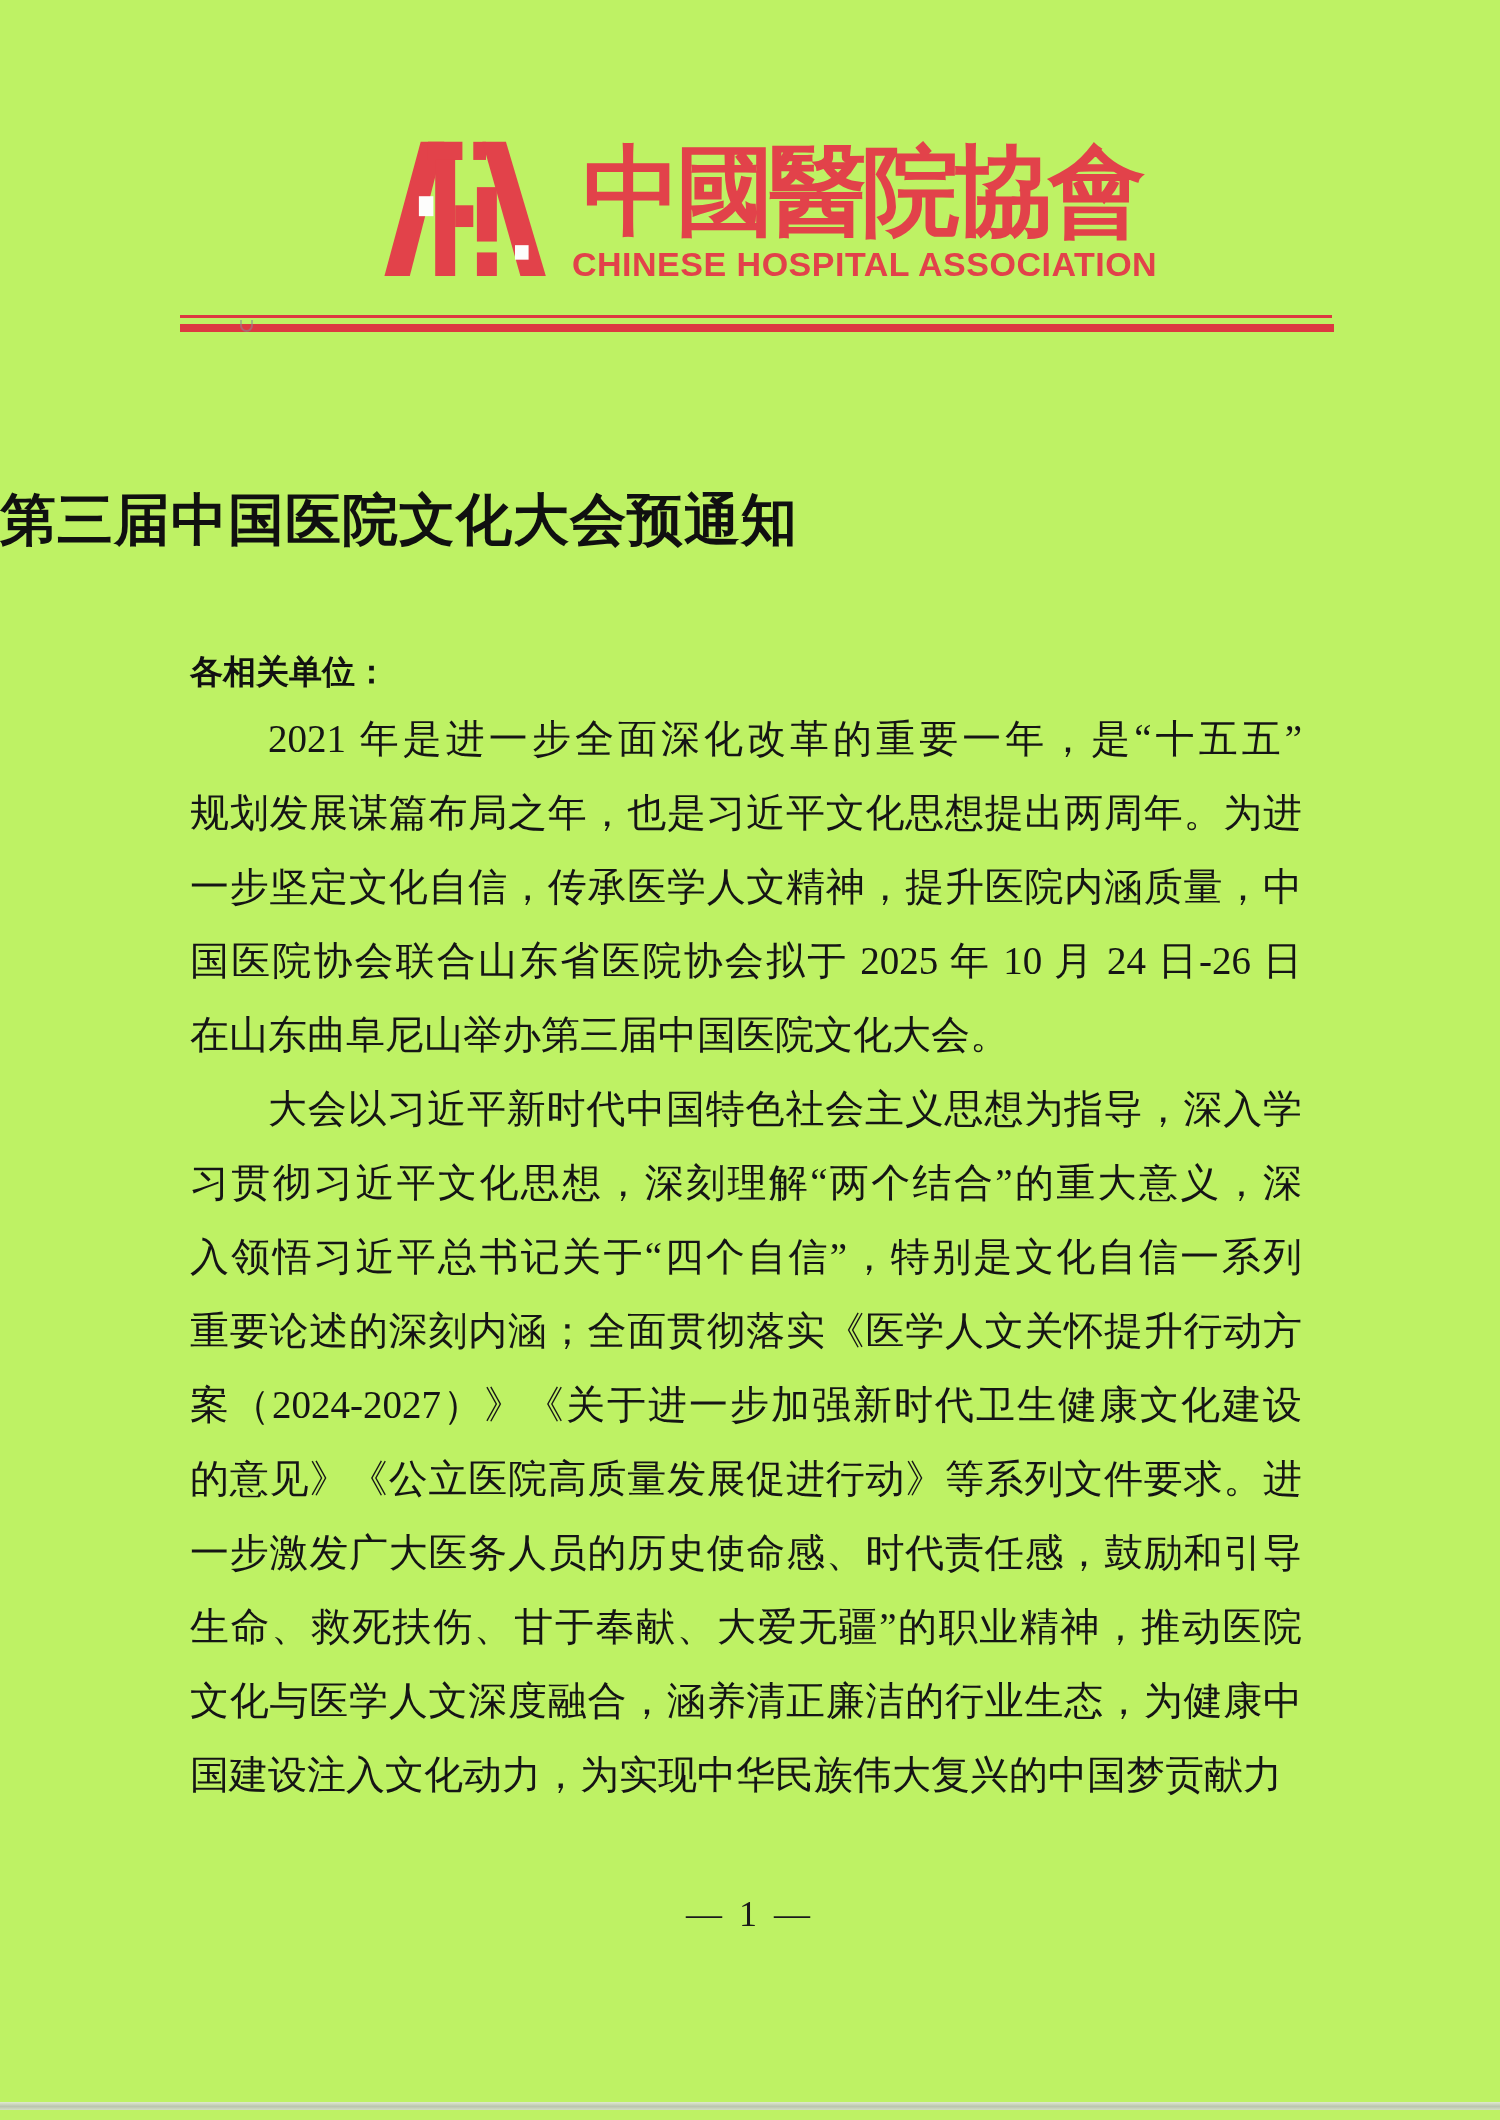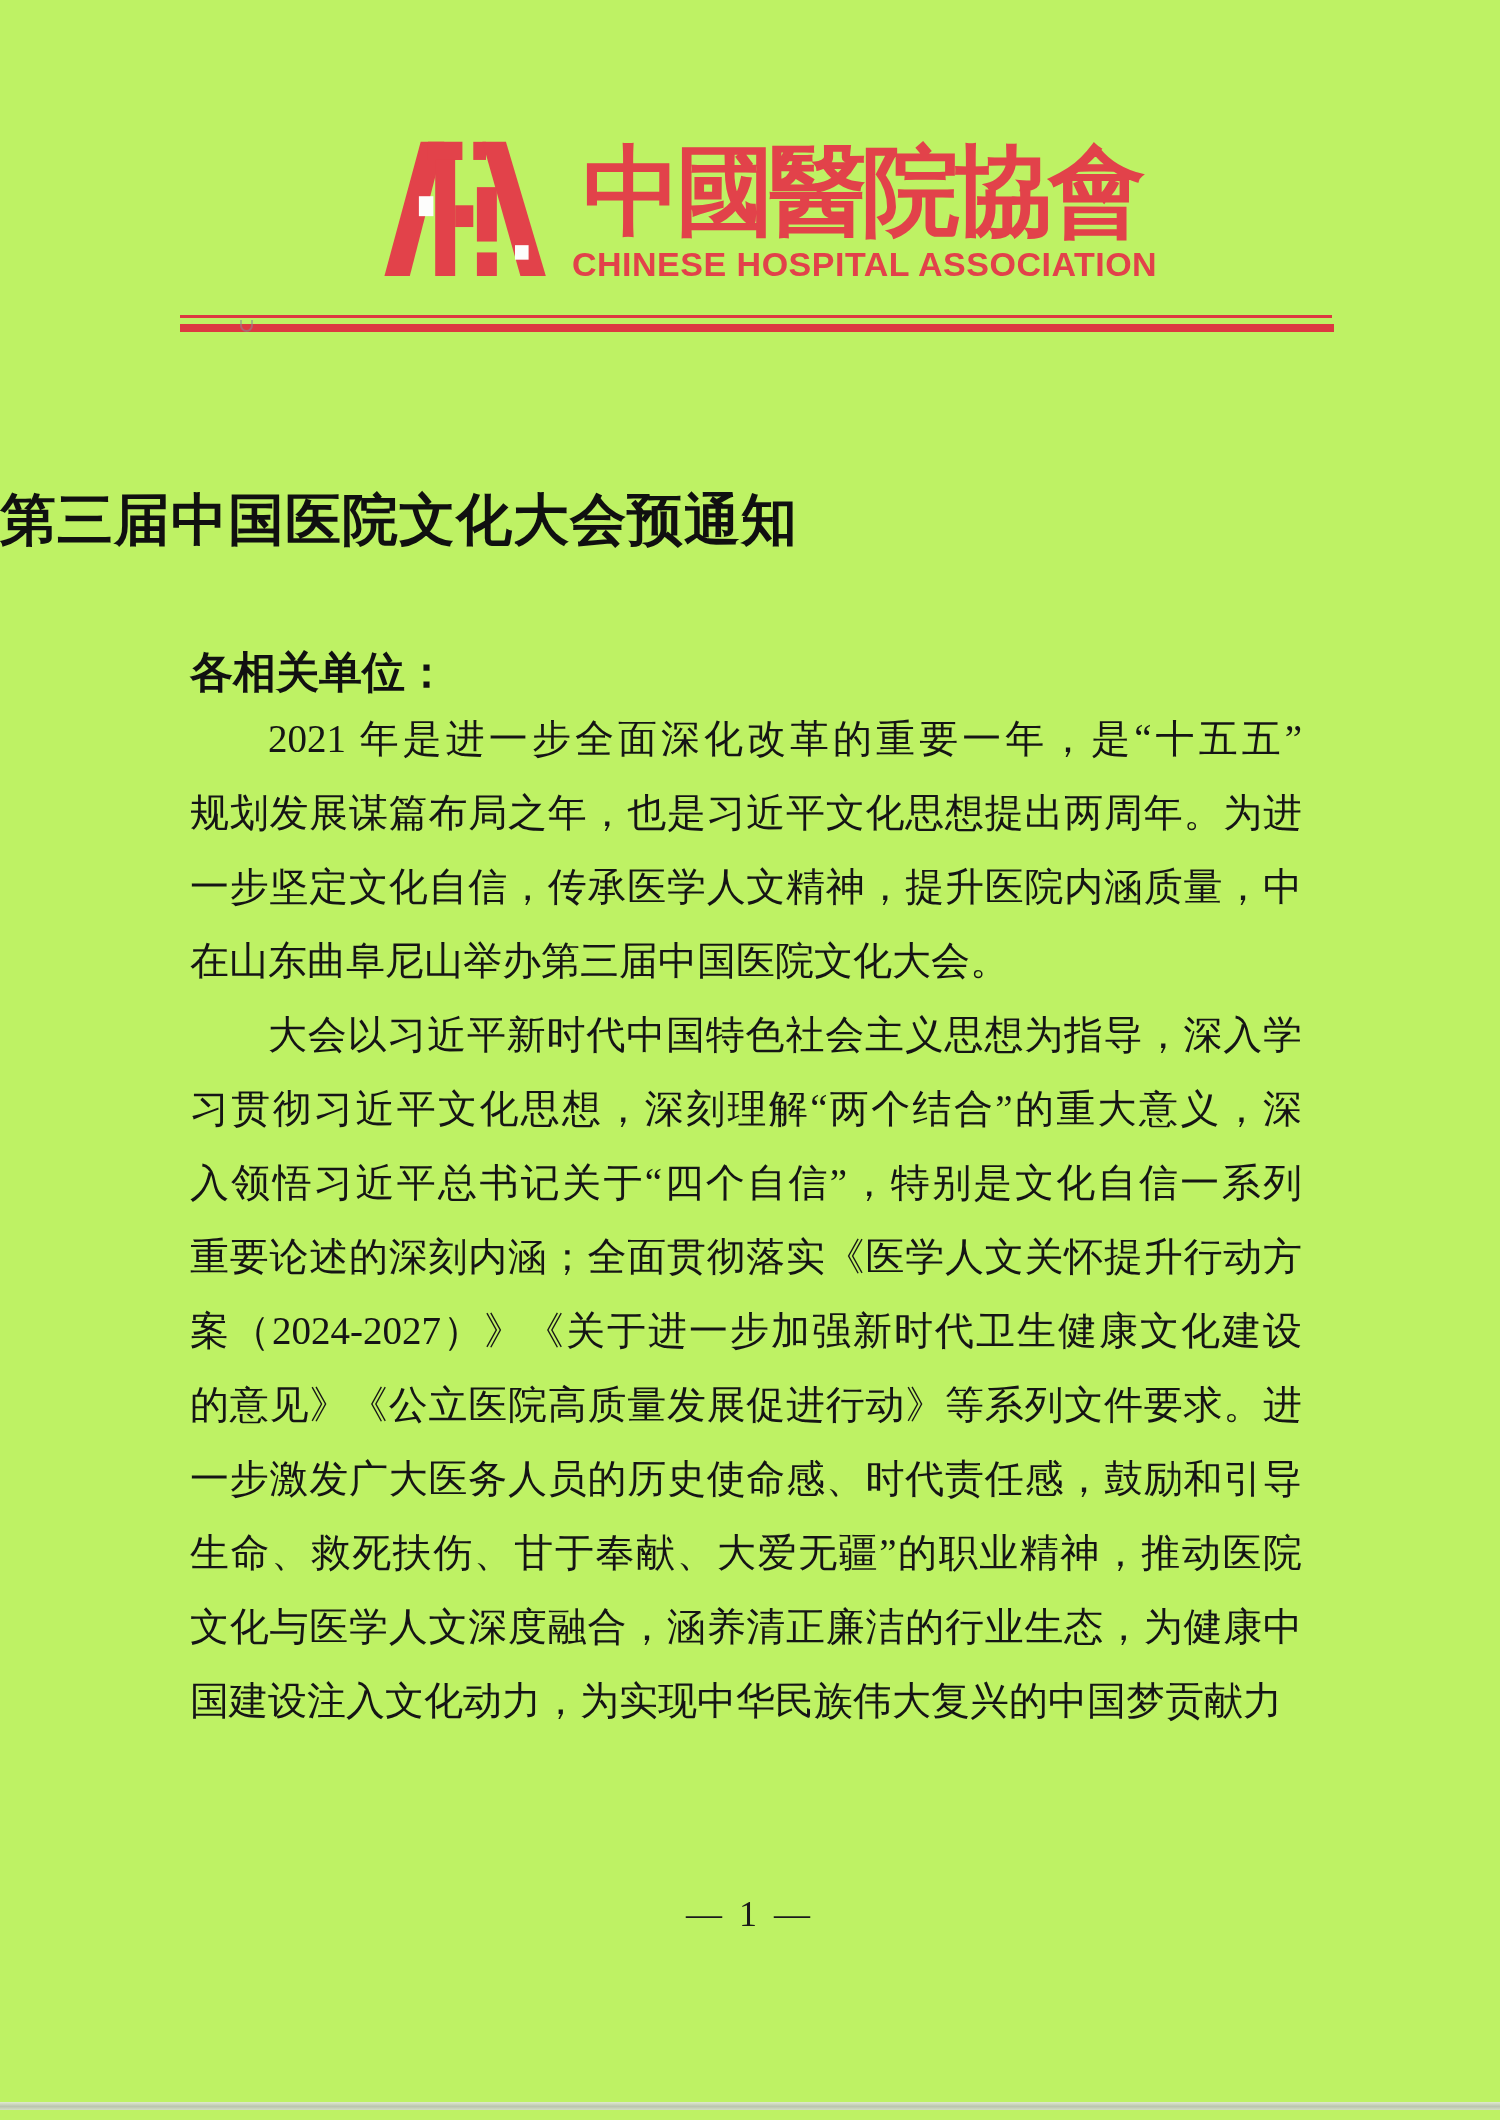--- a/index.html
+++ b/index.html
@@ -44,21 +44,21 @@
   .doc-title{
     position:absolute;left:0;top:480px;width:1500px;
     text-align:left;
     font-size:56px;line-height:80px;font-weight:bold;
     letter-spacing:1px;
     color:#101010;
   }
   
   .salutation{
     position:absolute;left:190px;top:648px;width:1112px;
-    font-size:43px;line-height:48px;font-weight:bold;
+    font-size:33px;line-height:48px;font-weight:bold;
     font-family:"Liberation Sans","DejaVu Sans",sans-serif;
     color:#111;
   }
   
   .body-text{
     position:absolute;left:190px;top:702px;width:1112px;
   }
   .bline{
     height:74px;line-height:74px;
     font-size:39px;
@@ -126,20 +126,21 @@
 
   <div class="doc-title">第三届中国医院文化大会预通知</div>
 
   <div class="salutation">各相关单位：</div>
 
   <div class="body-text">
       <div>
         <div class="bline first">2021 年是进一步全面深化改革的重要一年，是“十五五”</div>
         <div class="bline">规划发展谋篇布局之年，也是习近平文化思想提出两周年。为进</div>
         <div class="bline">一步坚定文化自信，传承医学人文精神，提升医院内涵质量，中</div>
+        <div class="bline">国医院协会联合山东省医院协会拟于 2025 年 10 月 24 日-26 日</div>
         <div class="bline last">在山东曲阜尼山举办第三届中国医院文化大会。</div>
       </div>
       <div>
         <div class="bline first">大会以习近平新时代中国特色社会主义思想为指导，深入学</div>
         <div class="bline">习贯彻习近平文化思想，深刻理解“两个结合”的重大意义，深</div>
         <div class="bline">入领悟习近平总书记关于“四个自信”，特别是文化自信一系列</div>
         <div class="bline">重要论述的深刻内涵；全面贯彻落实《医学人文关怀提升行动方</div>
         <div class="bline">案（2024-2027）》《关于进一步加强新时代卫生健康文化建设</div>
         <div class="bline">的意见》《公立医院高质量发展促进行动》等系列文件要求。进</div>
         <div class="bline">一步激发广大医务人员的历史使命感、时代责任感，鼓励和引导</div>

